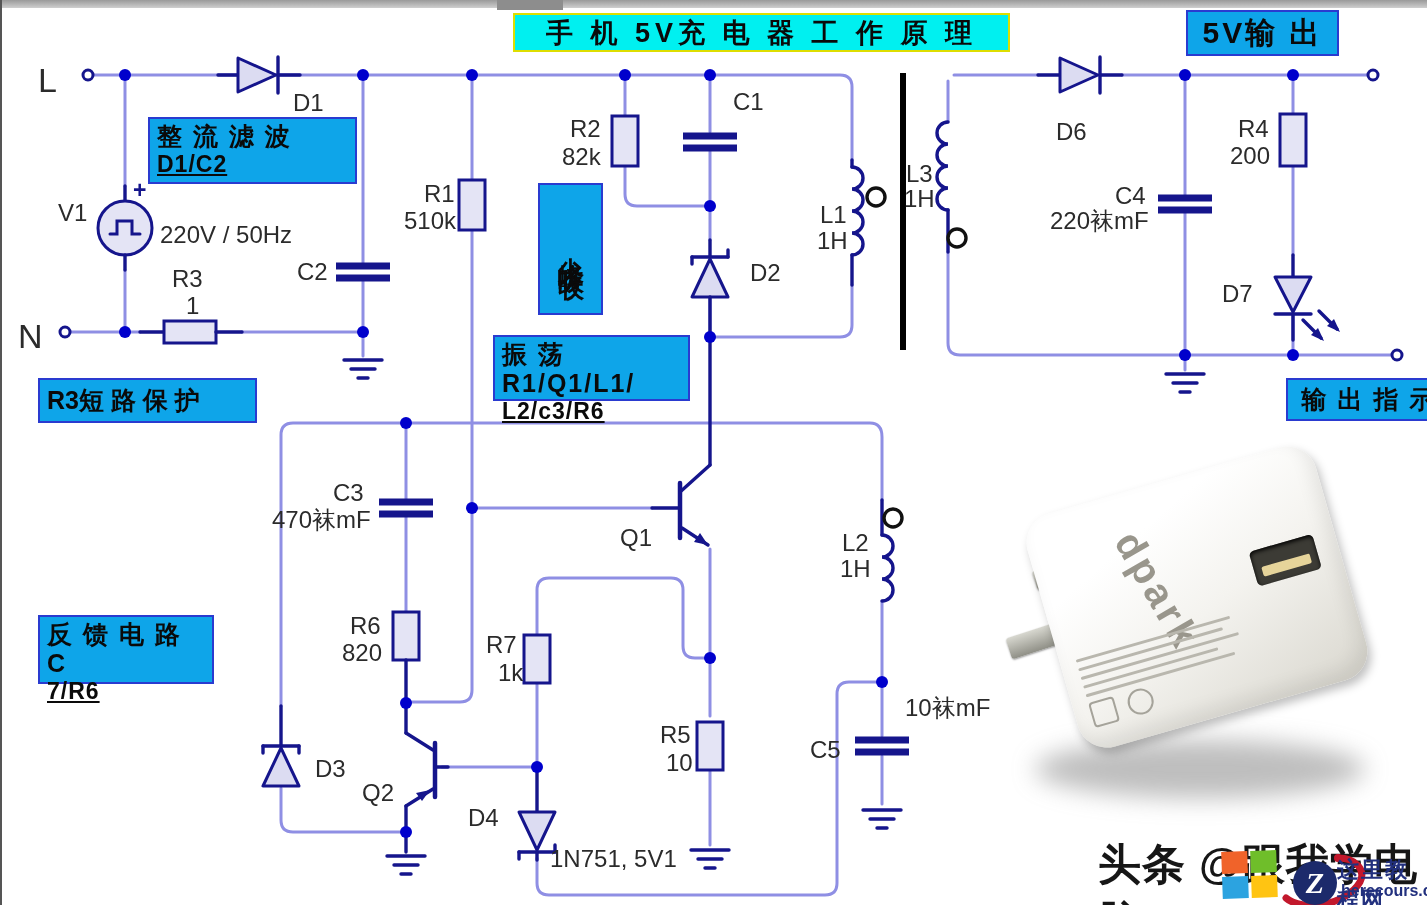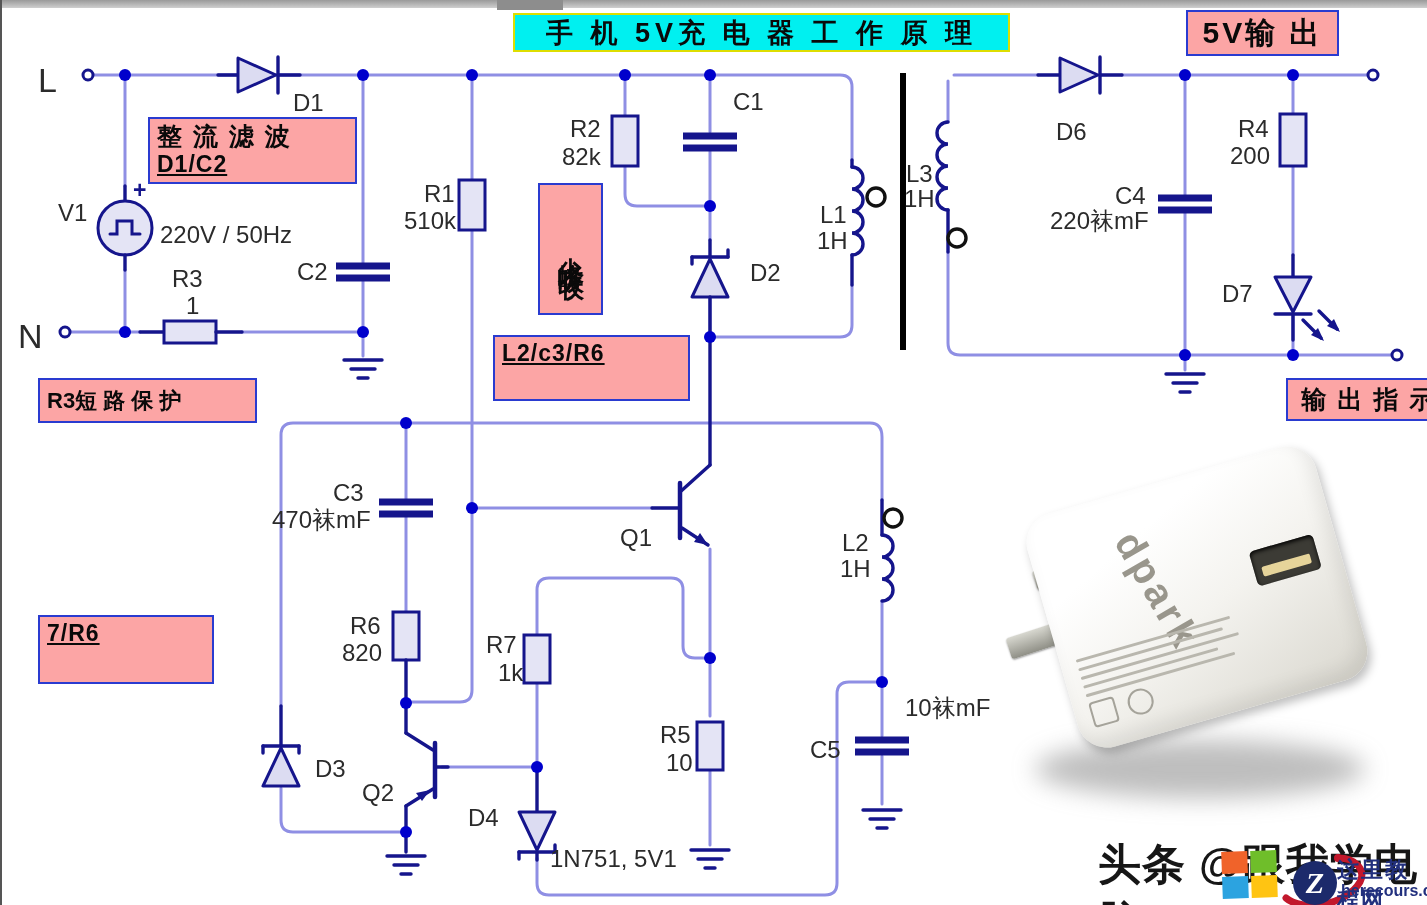--- a/index.html
+++ b/index.html
@@ -7,30 +7,30 @@
        font-family:"Liberation Sans","DejaVu Sans",sans-serif;}
   .abs{position:absolute;}
   
   .top-strip{left:0;top:0;width:1427px;height:8px;background:linear-gradient(#9a9a9a,#cfcfcf);}
   .top-tab{left:497px;top:0;width:66px;height:10px;background:#8d8d8d;}
   .left-edge{left:0;top:0;width:2px;height:905px;background:#555;}
   
   .title-box{left:513px;top:13px;width:497px;height:39px;background:#00f0f0;
      border:2px solid #dede00;color:#0a0a0a;font-weight:bold;font-size:27px;
      display:flex;align-items:center;justify-content:center;letter-spacing:5px;box-sizing:border-box;}
-  .gbox{background:#fca5a5;border:2px solid #2a3bd0;color:#0a0a0a;font-weight:bold;
+  .gbox{background:#0ea5e9;border:2px solid #2a3bd0;color:#0a0a0a;font-weight:bold;
      box-sizing:border-box;line-height:1.15;padding:3px 7px;}
   .gbox .l1{font-size:25px;letter-spacing:2px;}
   .gbox .l2{font-size:23px;letter-spacing:1px;text-decoration:underline;}
   .g-rect{left:148px;top:117px;width:209px;height:67px;}
   .g-spike{left:538px;top:183px;width:65px;height:132px;
      writing-mode:vertical-rl;text-orientation:upright;font-size:26px;
      letter-spacing:6px;display:flex;align-items:center;justify-content:center;padding:2px;}
   .g-osc{left:493px;top:335px;width:197px;height:66px;}
-  .g-short{left:38px;top:378px;width:219px;height:45px;font-size:22px;display:flex;align-items:center;}
+  .g-short{left:38px;top:378px;width:219px;height:45px;font-size:25px;display:flex;align-items:center;}
   .g-feed{left:38px;top:615px;width:176px;height:69px;}
   .g-out5v{left:1186px;top:10px;width:153px;height:46px;font-size:30px;display:flex;align-items:center;justify-content:center;letter-spacing:3px;}
   .g-outind{left:1250px;top:378px;width:166px;height:43px;font-size:25px;display:flex;align-items:center;justify-content:center;letter-spacing:2px;margin-left:36px;}
   
   svg text{font-family:"Liberation Sans","DejaVu Sans",sans-serif;fill:#2b2b2b;font-size:24px;}
   svg text.big{font-size:34px;}
   svg text.plus{fill:#15158c;font-weight:bold;font-size:23px;}
   .wire{stroke:#8f8fe4;stroke-width:3;fill:none;stroke-linecap:round;}
   .lead{stroke:#15158c;stroke-width:3.4;fill:none;stroke-linecap:round;}
   .plate{stroke:#15158c;stroke-width:7;fill:none;}
@@ -338,24 +338,26 @@
 </svg>
 
 <div class="abs title-box">手 机 5V充 电 器 工 作 原 理</div>
 <div class="abs gbox g-out5v">5V输 出</div>
 <div class="abs gbox g-rect">
   <div class="l1">整 流 滤 波</div>
   <div class="l2">D1/C2</div>
 </div>
 <div class="abs gbox g-spike">尖峰吸收</div>
 <div class="abs gbox g-osc">
+  <div class="l1">振 荡 R1/Q1/L1/</div>
   <div class="l2">L2/c3/R6</div>
 </div>
 <div class="abs gbox g-short">R3短 路 保 护</div>
 <div class="abs gbox g-feed">
+  <div class="l1">反 馈 电 路 C</div>
   <div class="l2">7/R6</div>
 </div>
 <div class="abs gbox g-outind">输 出 指 示</div>
 
 <div class="abs charger">
   <div class="abs ch-shadow"></div>
   <div class="abs ch-prong" style="left:28px;top:112px;width:72px;height:20px;transform:rotate(-18deg);"></div>
   <div class="abs ch-prong" style="left:2px;top:178px;width:78px;height:22px;transform:rotate(-18deg);"></div>
   <div class="abs ch-body">
     <div class="abs ch-brand">dpark</div>

